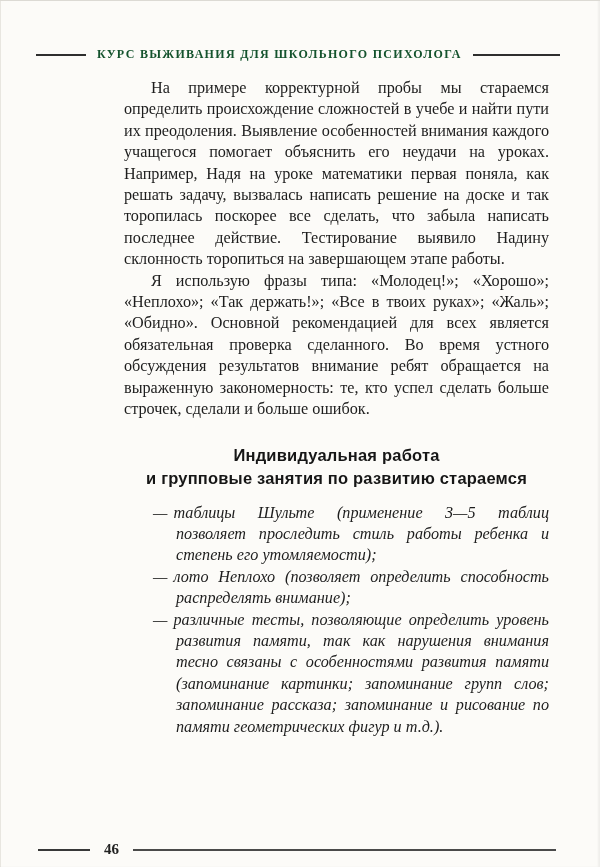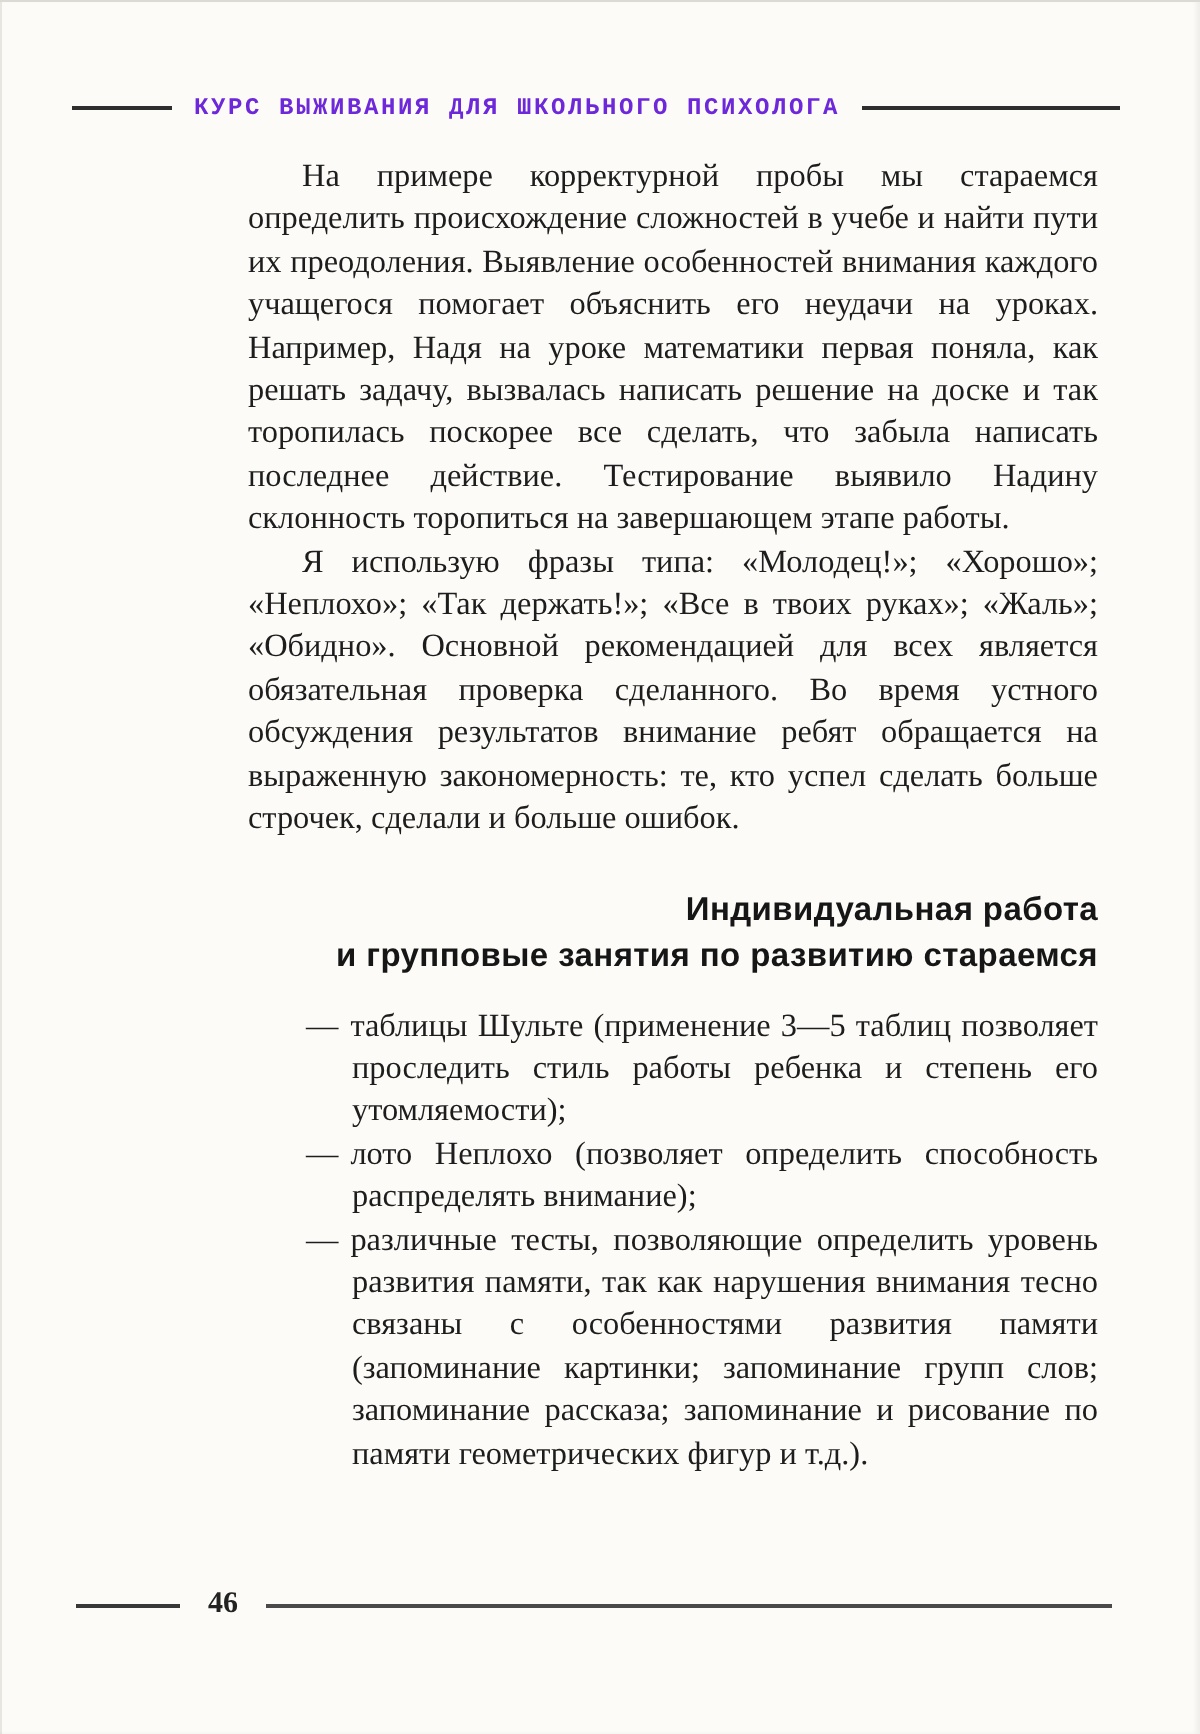--- a/index.html
+++ b/index.html
@@ -20,25 +20,25 @@
     top: 47px;
     left: 36px;
     right: 40px;
     display: flex;
     align-items: center;
   }
   .rule { height: 2px; background: #2e2e2e; }
   .rule.hleft  { width: 50px;  margin-right: 11px; }
   .rule.hright { flex: 1;      margin-left: 11px; }
   .header-title {
-    font-family: Liberation Mono, monospace;
+    font-family: Liberation Serif, serif;
     font-size: 12px;
     font-weight: bold;
     letter-spacing: 1.3px;
-    color: #6d28d9;
+    color: #14532d;
     white-space: nowrap;
   }
   
   .text-block {
     position: absolute;
     top: 78px;
     left: 88px;
     width: 425px;
     font-size: 16.2px;
     line-height: 21.4px;
@@ -47,34 +47,34 @@
     margin-left: 36px;
   }
   .para { margin: 0; text-indent: 27px; }
   .section-heading {
     margin: 23px 0 13px 0;
     font-family: "Liberation Sans", sans-serif;
     font-weight: bold;
     font-size: 16.5px;
     line-height: 23px;
     letter-spacing: 0.2px;
-    text-align: right;
+    text-align: center;
     color: #161616;
   }
-  .list { margin: 0; }
+  .list { margin: 0; font-style: italic; }
   .list-item {
     padding-left: 52px;
     text-indent: -23px;
     text-align: justify;
   }
   .bullet-dash { margin-right: 6px; }
   
   .page-footer {
     position: absolute;
-    top: 794px;
+    top: 841px;
     left: 38px;
     right: 44px;
     display: flex;
     align-items: center;
   }
   .rule.fleft  { width: 52px; margin-right: 14px; height: 2px; background: #383838; }
   .rule.fright { flex: 1;     margin-left: 14px;  height: 2px; background: #4a4a4a; }
   .footer-num {
     font-family: "Liberation Serif", serif;
     font-size: 15px;

